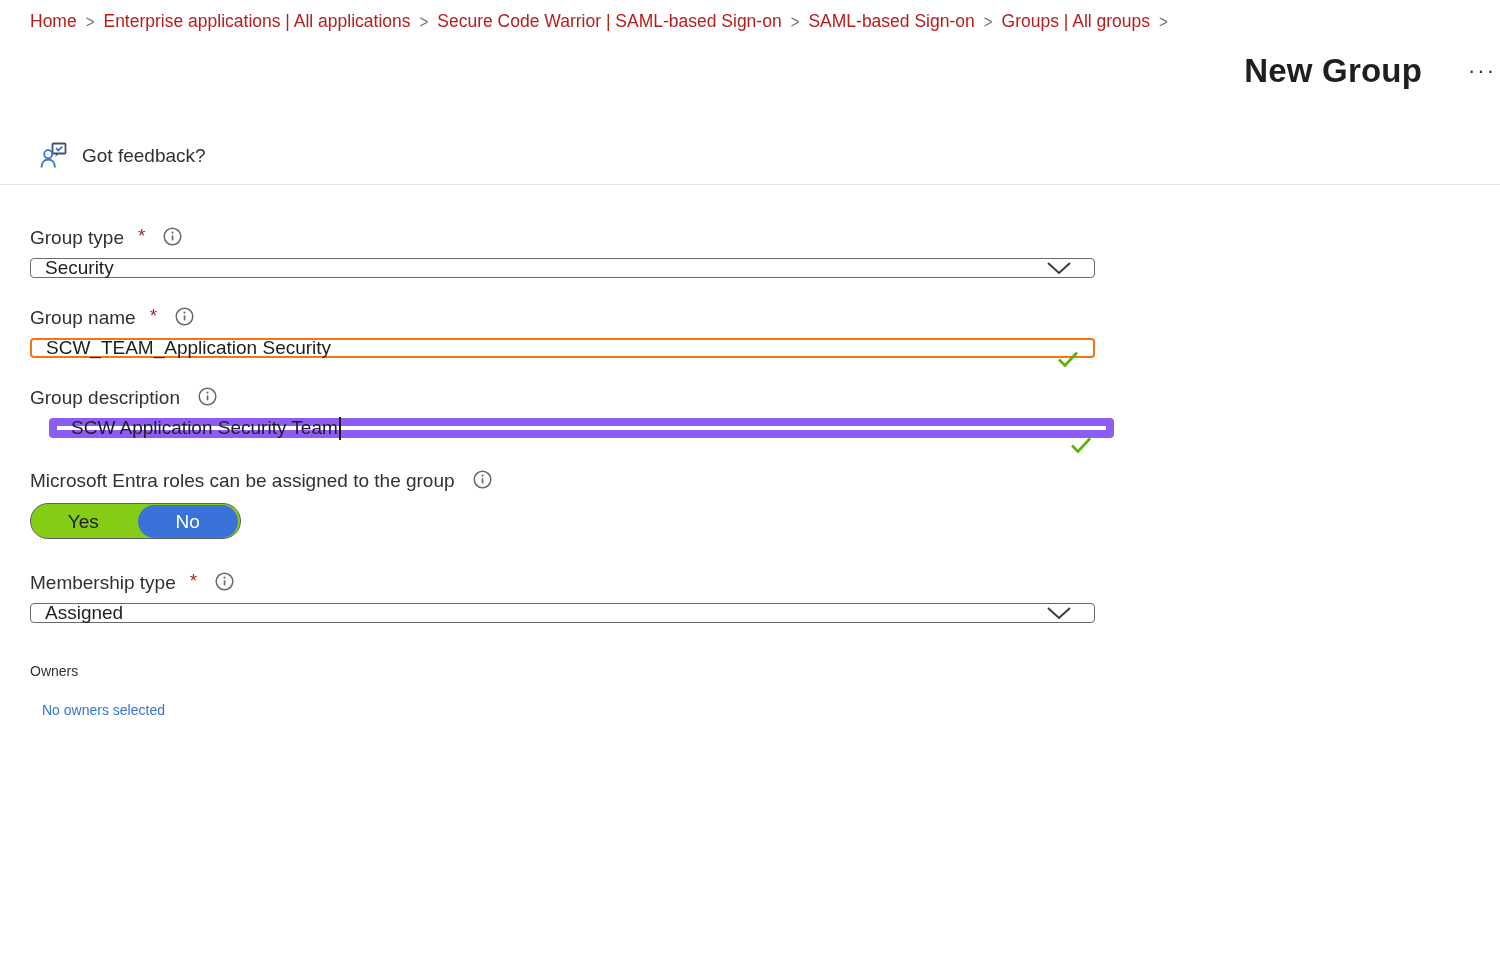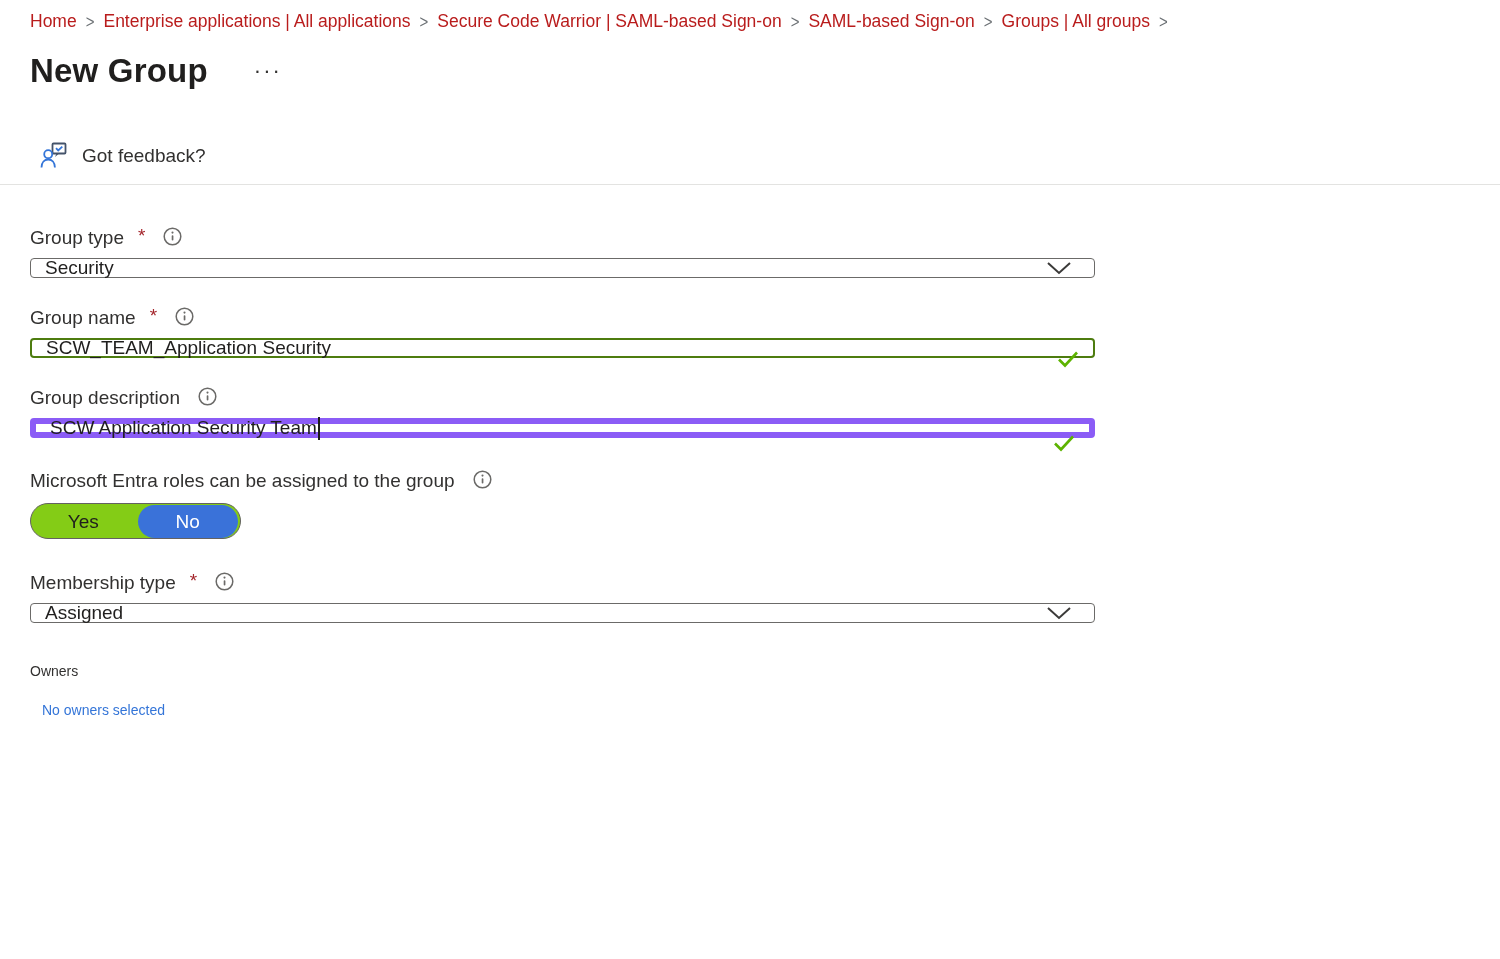--- a/index.html
+++ b/index.html
@@ -21,20 +21,21 @@
     gap: 9px;
   }
   .crumb { color: #b91c1c; text-decoration: none; cursor: pointer; }
   .crumb-sep { color: #6a6f73; font-size: 15px; transform: scaleY(1.25); display: inline-block; }
   
   .title-row {
     margin: 20px 0 0 30px;
     display: flex;
     align-items: center;
     gap: 42px;
+    justify-content: flex-end;
   }
   .page-title {
     font-size: 33px;
     font-weight: 700;
     color: #201f1e;
     letter-spacing: 0.2px;
   }
   .more-btn {
     border: none; background: transparent;
     font-size: 22px; color: #323130;
@@ -69,22 +70,22 @@
     width: 1065px; height: 20px;
     margin-top: 9px;
     border-radius: 4px;
     display: flex; align-items: center;
     font-size: 19px; color: #201f1e;
     padding: 0 14px;
     position: relative;
     background: #fff;
   }
   .dropdown { border: 1px solid #6b6a68; justify-content: space-between; cursor: pointer; }
-  .input-plain { border: 2px solid #4d7c0f; }
-  .input-focus { border: 6px solid #8b5cf6; }
+  .input-plain { border: 2px solid #f97316; }
+  .input-focus { border: 8px solid #8b5cf6; margin-left: 19px; }
   .check-icon { position: absolute; right: 13px; top: 9px; }
   .caret {
     display: inline-block; width: 2px; height: 23px;
     background: #1b1a19; margin-left: 1px; vertical-align: middle;
   }
   .mt-gt { margin-top: 42px; }
   .mt-std { margin-top: 29px; }
   
   .toggle {
     margin-top: 11px;

